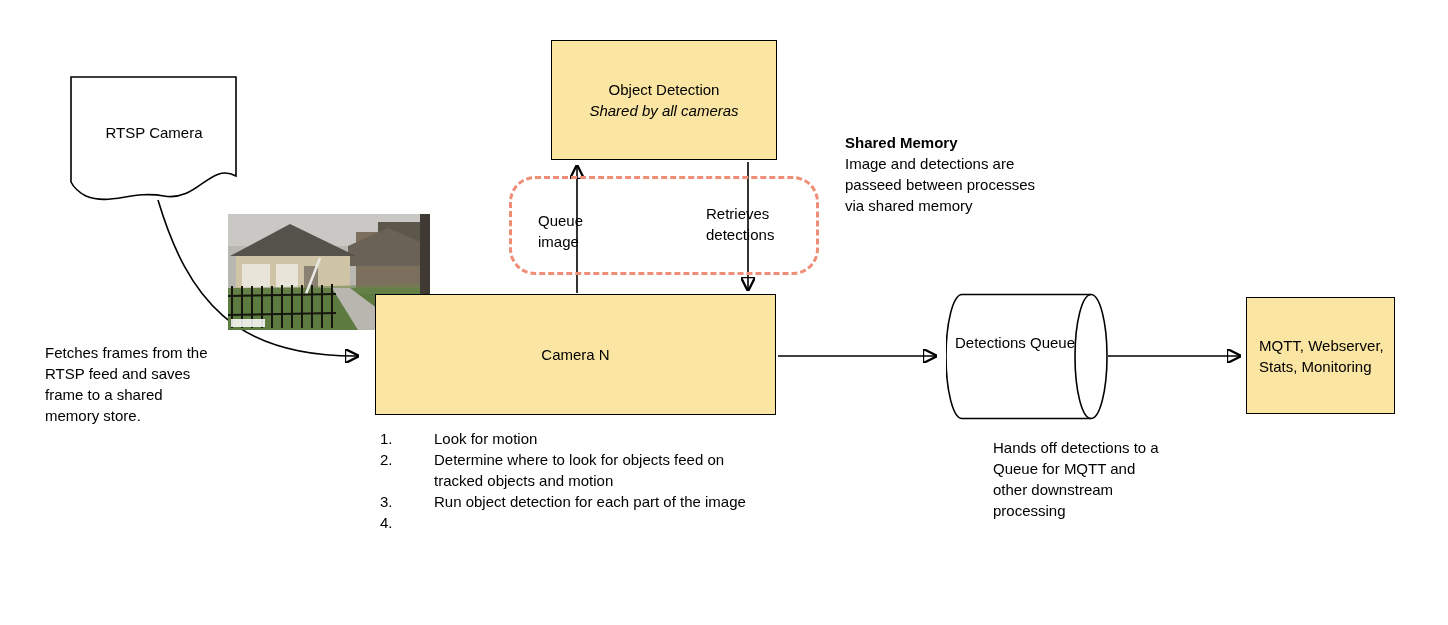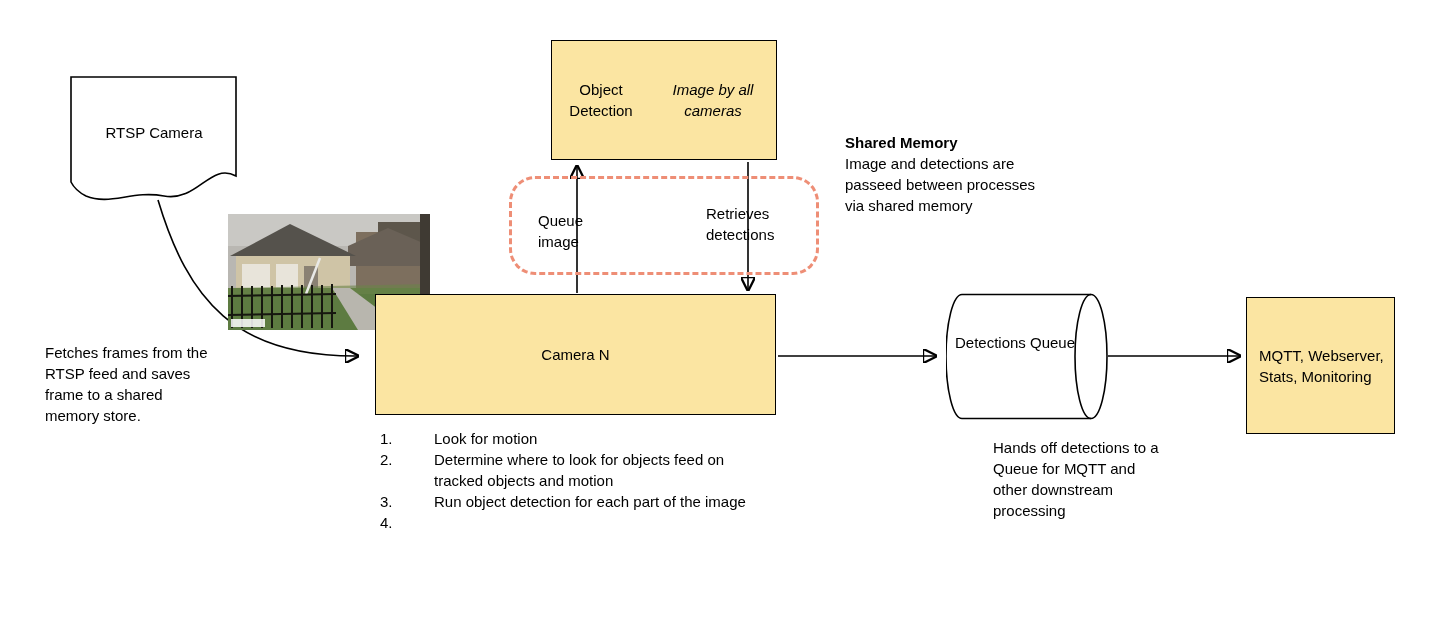--- a/index.html
+++ b/index.html
@@ -4,23 +4,23 @@
 <style>
   * { margin:0; padding:0; box-sizing:border-box; }
   html,body { background:#ffffff; }
   body { font-family:"Liberation Sans", sans-serif; color:#000; }
   .canvas { position:relative; width:1448px; height:625px; background:#fff; overflow:hidden; font-size:15px; line-height:1.4; }
 
   .edges { position:absolute; left:0; top:0; pointer-events:none; }
   .edges path, .edges line { stroke:#000; stroke-width:1.6; fill:none; }
 
   .node { position:absolute; background:#FBE5A2; border:1.5px solid #000; display:flex; align-items:center; justify-content:center; text-align:center; }
-  .node-object-detection { left:551px; top:40px; width:226px; height:120px; flex-direction:row; }
+  .node-object-detection { left:551px; top:40px; width:226px; height:120px; flex-direction:column; }
   .node-camera-n { left:375px; top:294px; width:401px; height:121px; }
-  .node-outputs { left:1246px; top:297px; width:149px; height:137px; justify-content:flex-start; text-align:left; padding-left:12px; }
+  .node-outputs { left:1246px; top:297px; width:149px; height:117px; justify-content:flex-start; text-align:left; padding-left:12px; }
 
   .italic { font-style:italic; }
   .bold { font-weight:bold; }
 
   .dashed-region { position:absolute; left:509px; top:176px; width:310px; height:99px; border:3px dashed #EE8E76; border-radius:26px; }
 
   .doc-shape { position:absolute; left:70px; top:76px; width:168px; height:130px; }
   .doc-shape svg { position:absolute; left:0; top:0; }
   .doc-label { position:absolute; left:0; right:0; top:46px; text-align:center; }
 
@@ -100,21 +100,21 @@
         <line x1="94" y1="71" x2="94" y2="114"></line>
         <line x1="104" y1="70" x2="104" y2="114"></line>
       </g>
       <rect x="192" y="0" width="10" height="116" fill="#3f3a33"></rect>
       <rect x="3" y="105" width="34" height="8" fill="#ffffff" opacity="0.85"></rect>
     </svg>
   </div>
 
   <div class="node node-object-detection">
     <div>Object Detection</div>
-    <div class="italic">Image by all cameras</div>
+    <div class="italic">Shared by all cameras</div>
   </div>
 
   <div class="dashed-region"></div>
 
   <div class="edge-label label-passes">Queue image</div>
   <div class="edge-label label-retrieves">Retrieves detections</div>
 
   <div class="node node-camera-n">
     <span>Camera N</span>
   </div>

